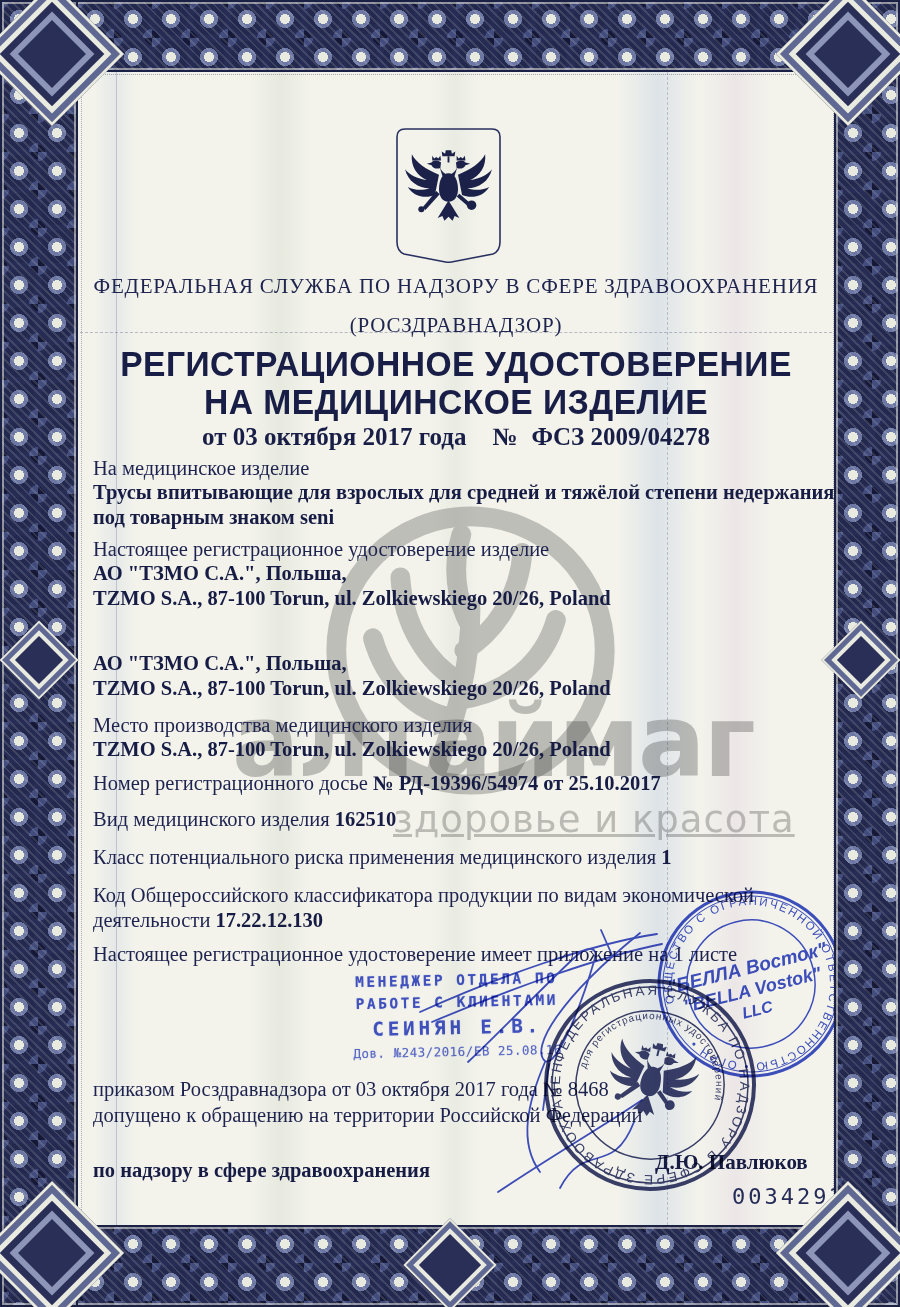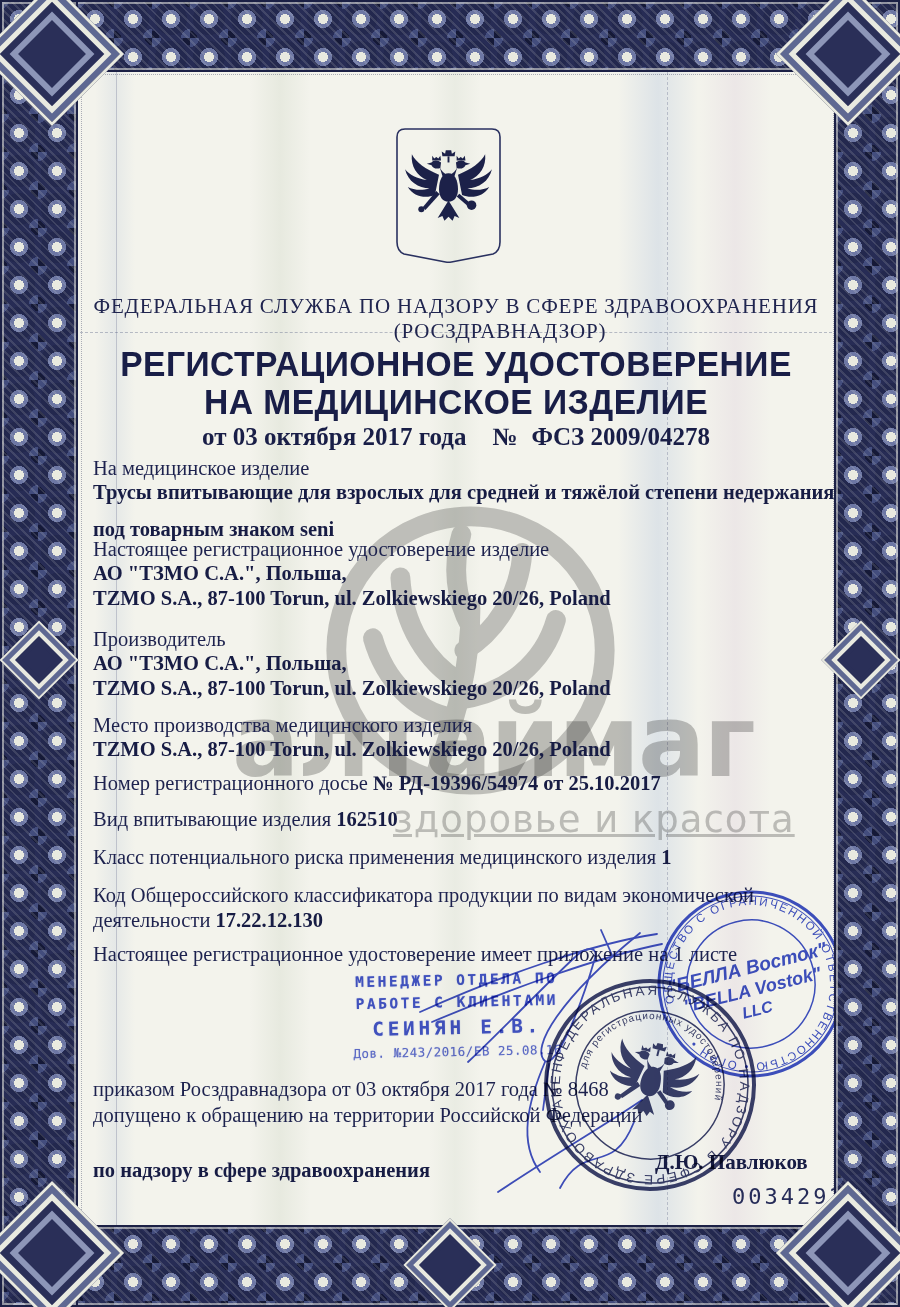--- a/index.html
+++ b/index.html
@@ -52,23 +52,23 @@
   .inner-frame::after{
     content:"";position:absolute;inset:3px;border:1px dotted rgba(39,44,84,.35);
   }
   .fold-h{position:absolute;left:80px;top:332px;width:752px;height:0;border-top:1px dashed rgba(70,80,120,.35);z-index:1;}
   .fold-v1{position:absolute;left:116px;top:72px;height:1153px;width:0;border-left:1px solid rgba(70,80,120,.25);z-index:1;}
   .fold-v2{position:absolute;left:667px;top:72px;height:1153px;width:0;border-left:1px dashed rgba(70,80,120,.28);z-index:1;}
   
   .arms{position:absolute;left:395px;top:127px;width:107px;height:137px;z-index:2;color:#1c2149;}
   
   .authority{position:absolute;left:78px;width:756px;text-align:center;z-index:2;
-    font-size:21px;letter-spacing:.8px;color:#20254f;margin-top:20px;}
+    font-size:21px;letter-spacing:.8px;color:#20254f;}
   .auth1{top:274px;}
-  .auth2{top:299px;padding-left:44px;}
+  .auth2{top:313px;}
   .title{position:absolute;left:78px;width:756px;text-align:center;z-index:2;
     font-family:"Liberation Sans", sans-serif;font-weight:bold;font-size:35px;
     color:#191e47;transform:scaleX(.96);letter-spacing:.5px;}
   .title1{top:344px;}
   .title2{top:382px;}
   .dateline{position:absolute;left:78px;top:423px;width:756px;text-align:center;z-index:2;
     font-weight:bold;font-size:25px;color:#191e47;}
   .dateline .gap{display:inline-block;width:26px;}
   .dateline .gap2{display:inline-block;width:14px;}
   
@@ -171,40 +171,39 @@
   <div class="authority auth2">(РОСЗДРАВНАДЗОР)</div>
 
   <div class="title title1">РЕГИСТРАЦИОННОЕ УДОСТОВЕРЕНИЕ</div>
   <div class="title title2">НА МЕДИЦИНСКОЕ ИЗДЕЛИЕ</div>
   <div class="dateline">
     <span>от 03 октября 2017 года</span><span class="gap"></span><span>№</span><span class="gap2"></span><span>ФСЗ 2009/04278</span>
   </div>
 
   <div class="ln" style="top:457px">На медицинское изделие</div>
   <div class="ln b" style="top:481px">Трусы впитывающие для взрослых для средней и тяжёлой степени недержания</div>
-  <div class="ln b" style="top:518px">под товарным знаком seni</div>
+  <div class="ln b" style="top:506px">под товарным знаком seni</div>
 
   <div class="ln" style="top:538px">Настоящее регистрационное удостоверение изделие</div>
   <div class="ln b" style="top:562px">АО "ТЗМО С.А.", Польша,</div>
   <div class="ln b" style="top:587px">TZMO S.A., 87-100 Torun, ul. Zolkiewskiego 20/26, Poland</div>
 
-  <div class="ln" style="top:628px">Производитель</div>
   <div class="ln b" style="top:652px">АО "ТЗМО С.А.", Польша,</div>
   <div class="ln b" style="top:677px">TZMO S.A., 87-100 Torun, ul. Zolkiewskiego 20/26, Poland</div>
 
   <div class="ln" style="top:714px">Место производства медицинского изделия</div>
   <div class="ln b" style="top:738px">TZMO S.A., 87-100 Torun, ul. Zolkiewskiego 20/26, Poland</div>
 
   <div class="ln" style="top:772px">
     <span>Номер регистрационного досье</span>
     <span class="b">№ РД-19396/54974 от 25.10.2017</span>
   </div>
 
   <div class="ln" style="top:808px">
-    <span>Вид впитывающие изделия</span>
+    <span>Вид медицинского изделия</span>
     <span class="b">162510</span>
   </div>
 
   <div class="ln" style="top:846px">
     <span>Класс потенциального риска применения медицинского изделия</span>
     <span class="b">1</span>
   </div>
 
   <div class="ln" style="top:884px">Код Общероссийского классификатора продукции по видам экономической</div>
   <div class="ln" style="top:909px">

